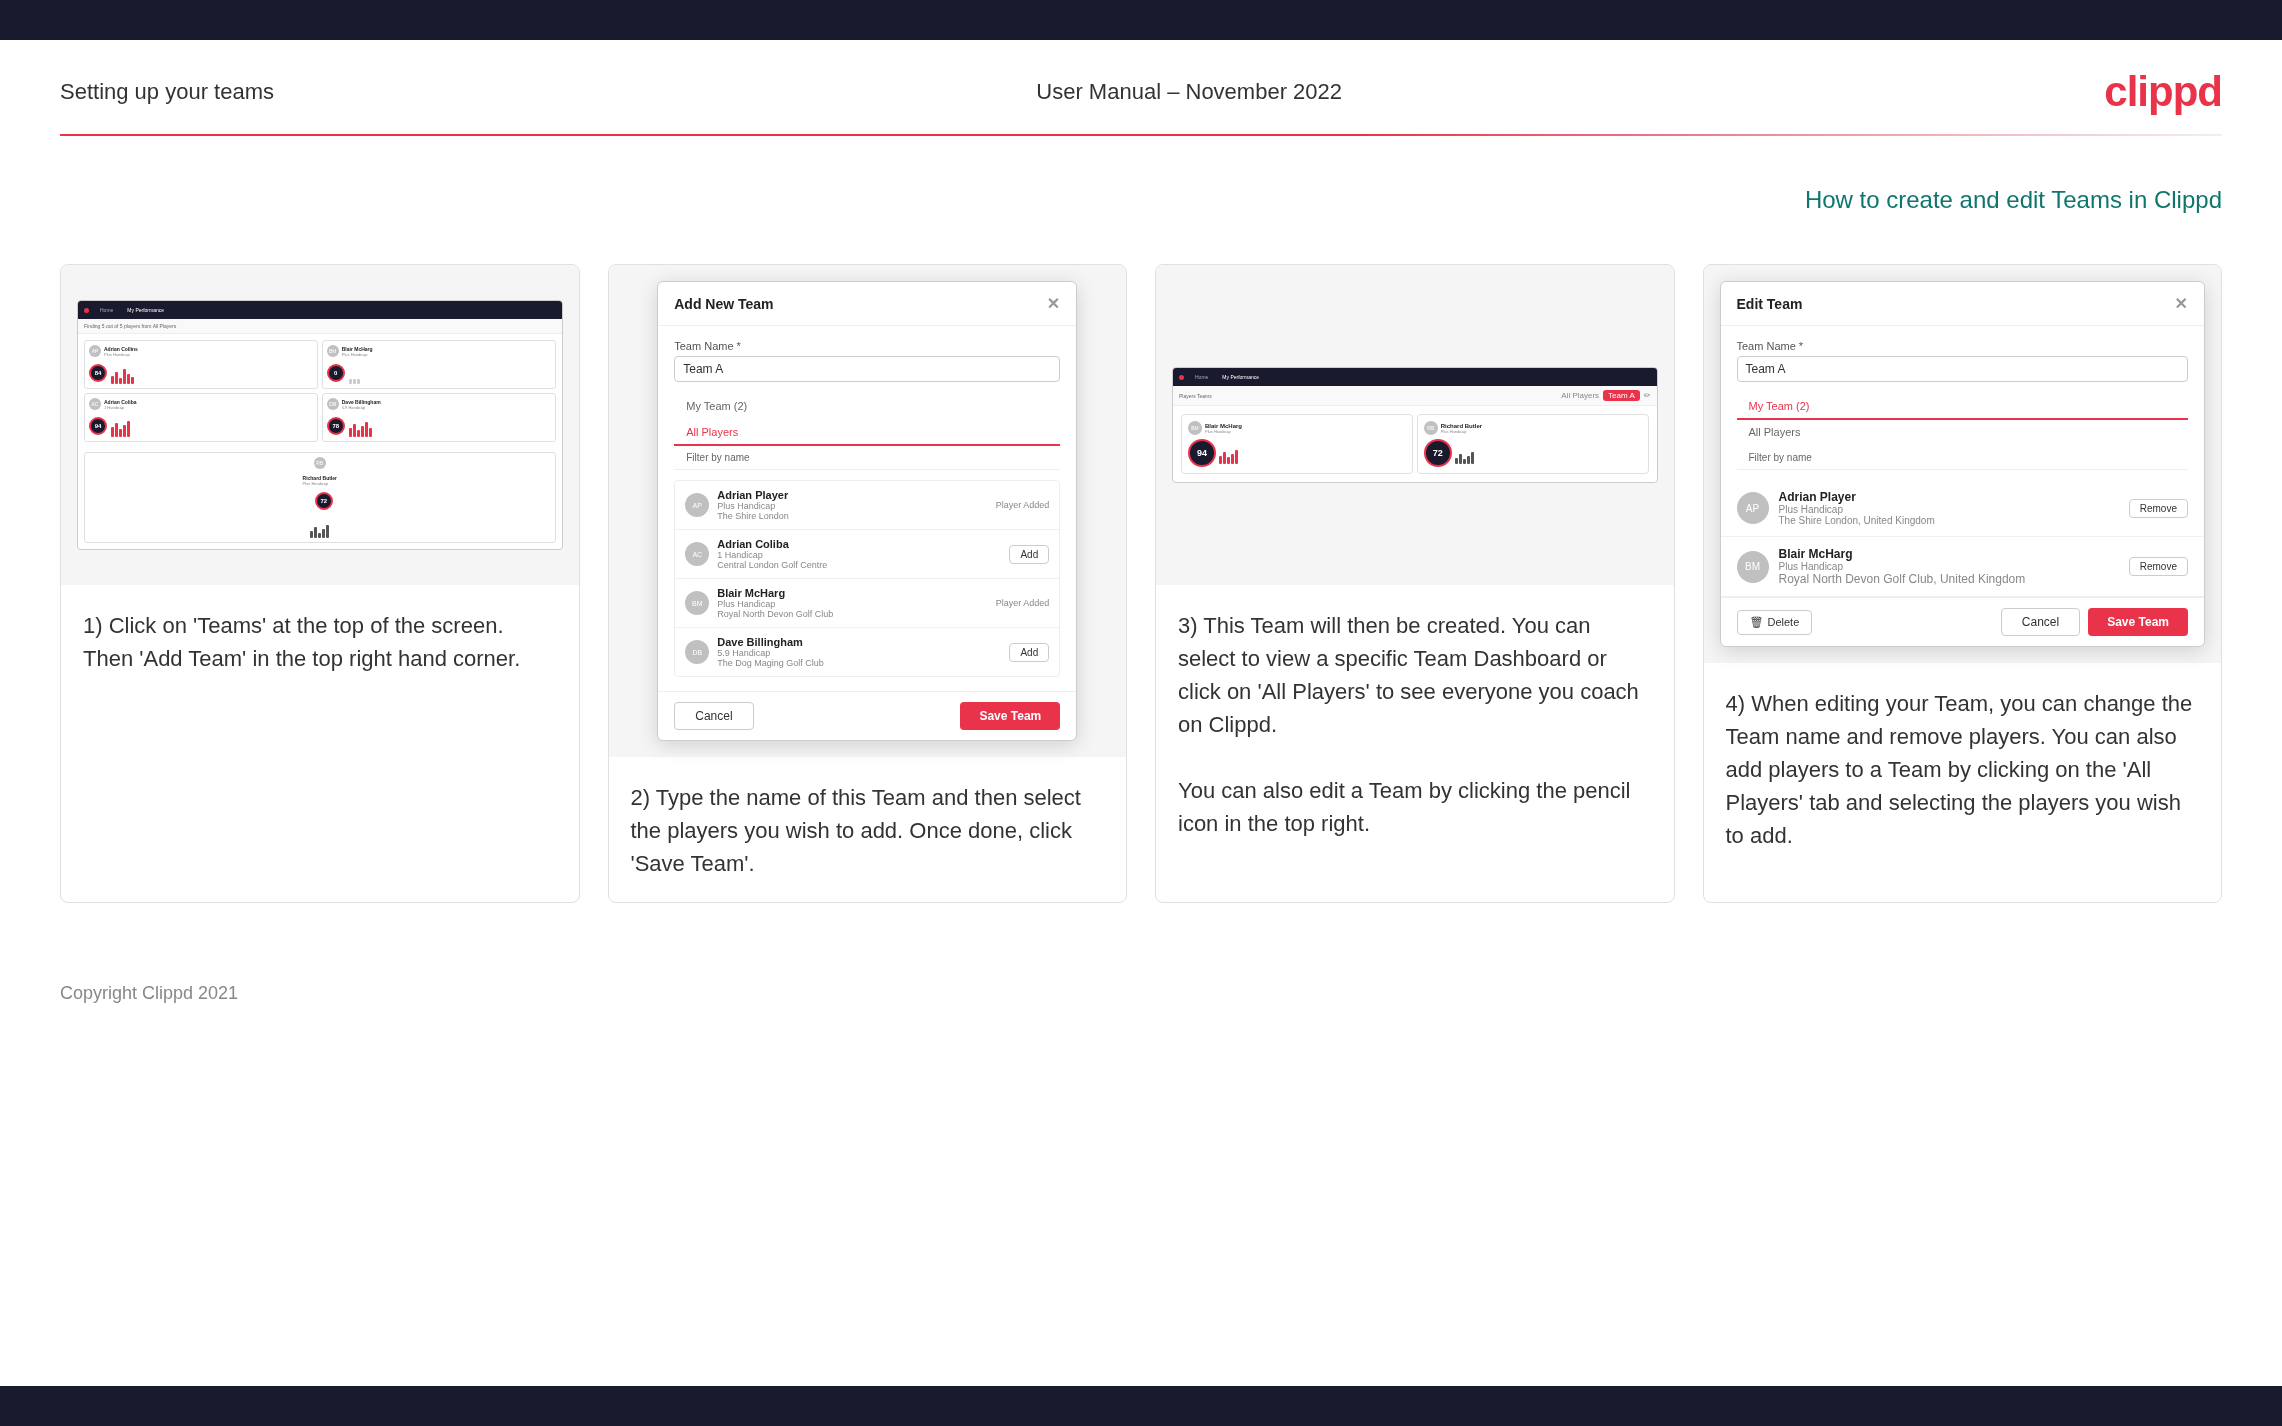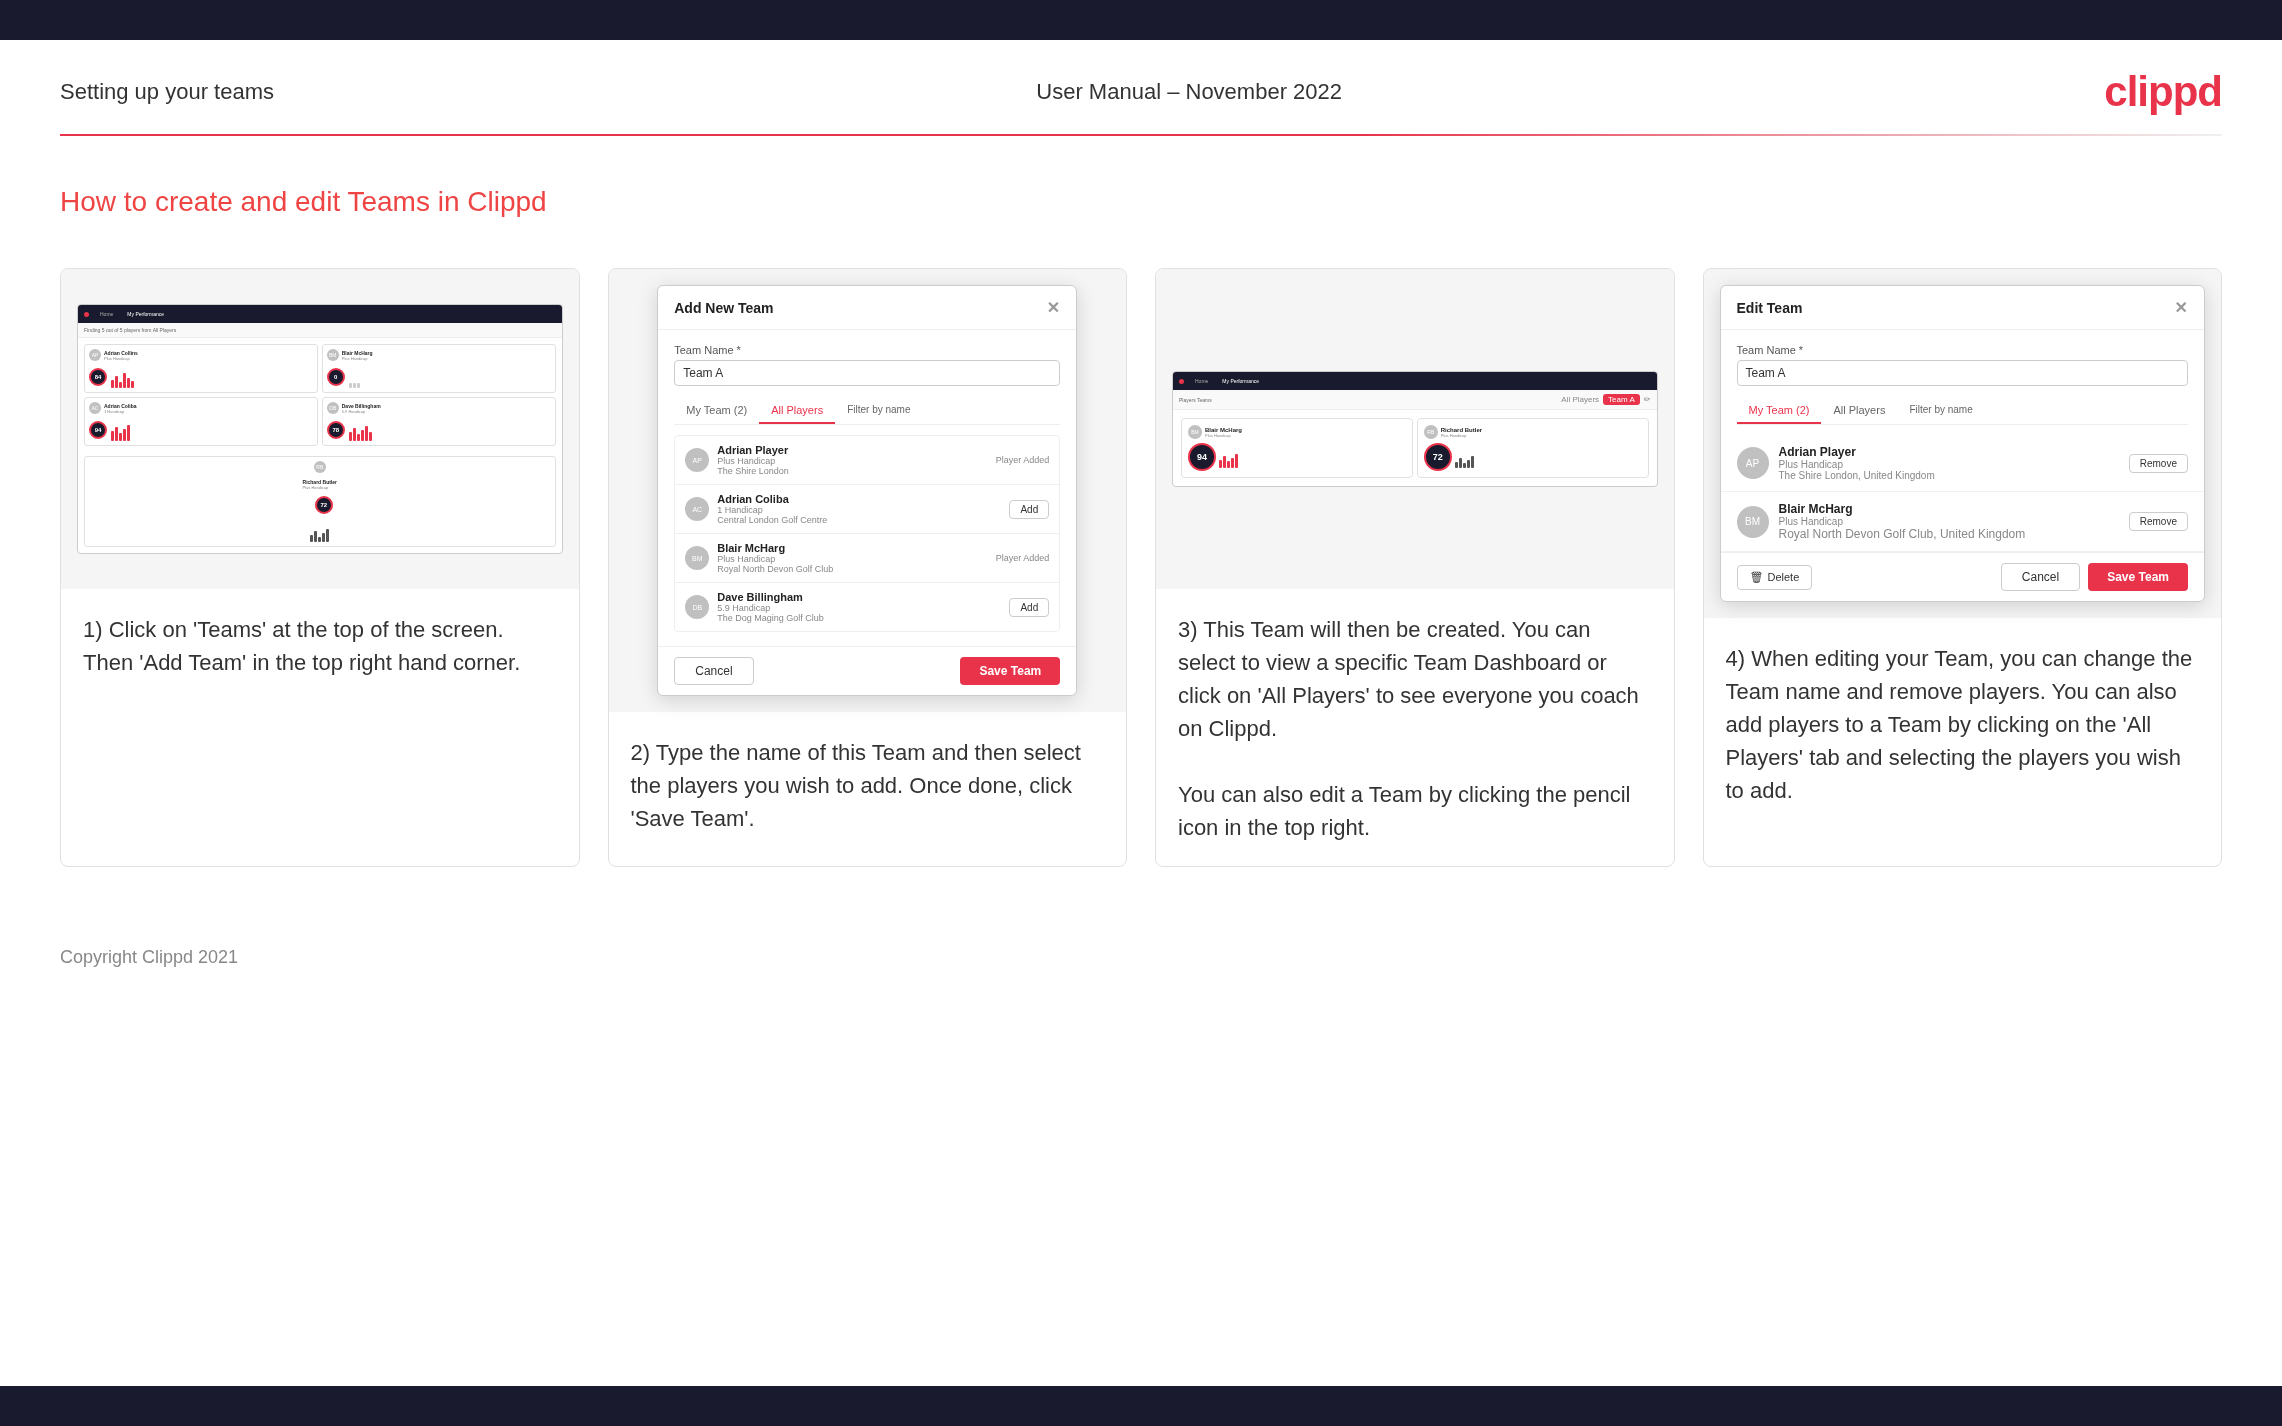--- a/index.html
+++ b/index.html
@@ -58,22 +58,23 @@
     }
 
     .page-title-area h1 {
       font-size: 40px;
       font-weight: bold;
       color: #1a1a2e;
       margin-bottom: 10px;
     }
 
     .page-title-area p {
-      font-size: 28px;
-      color: #ef4444;
+      font-size: 24px;
+      color: #0f766e;
+      text-align: right;
     }
 
     
     .cards-container {
       display: flex;
       gap: 28px;
       padding: 20px 60px 60px 60px;
     }
 
     .card {
@@ -290,20 +291,21 @@
       font-size: 12px;
       color: #333;
       margin-bottom: 12px;
     }
 
     .mock-tabs {
       display: flex;
       gap: 0;
       border-bottom: 1px solid #eee;
       margin-bottom: 10px;
+      flex-direction: column;
     }
 
     .mock-tab {
       padding: 6px 12px;
       font-size: 11px;
       color: #666;
       cursor: pointer;
       border-bottom: 2px solid transparent;
     }
 

